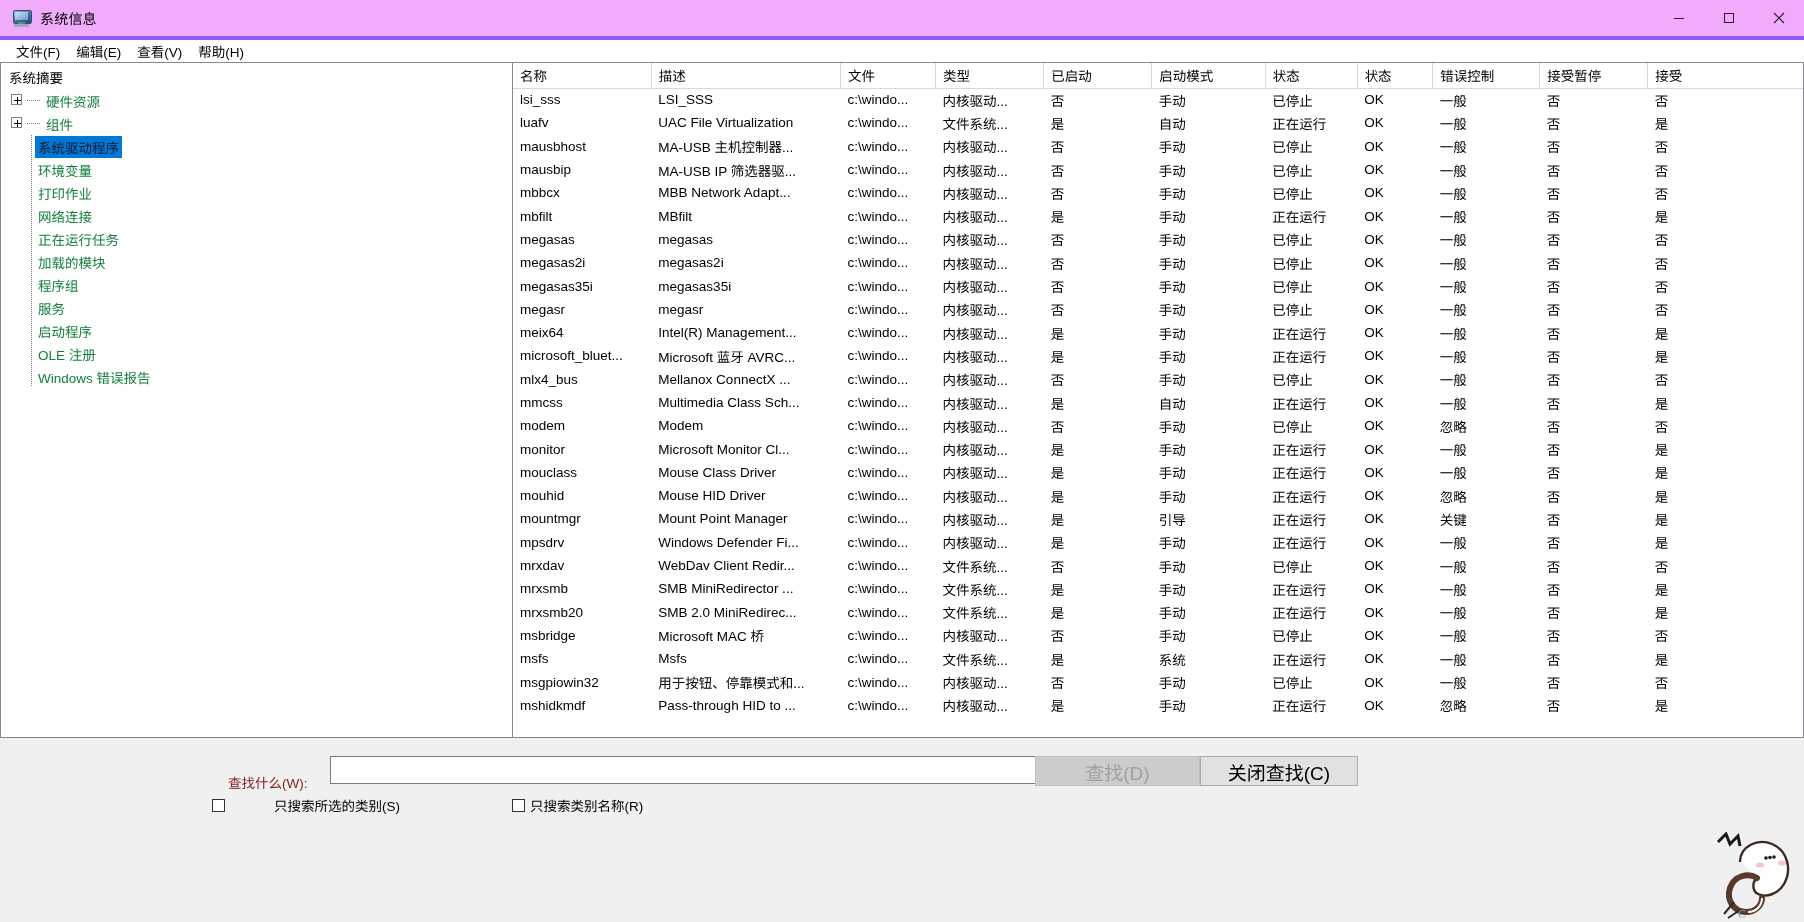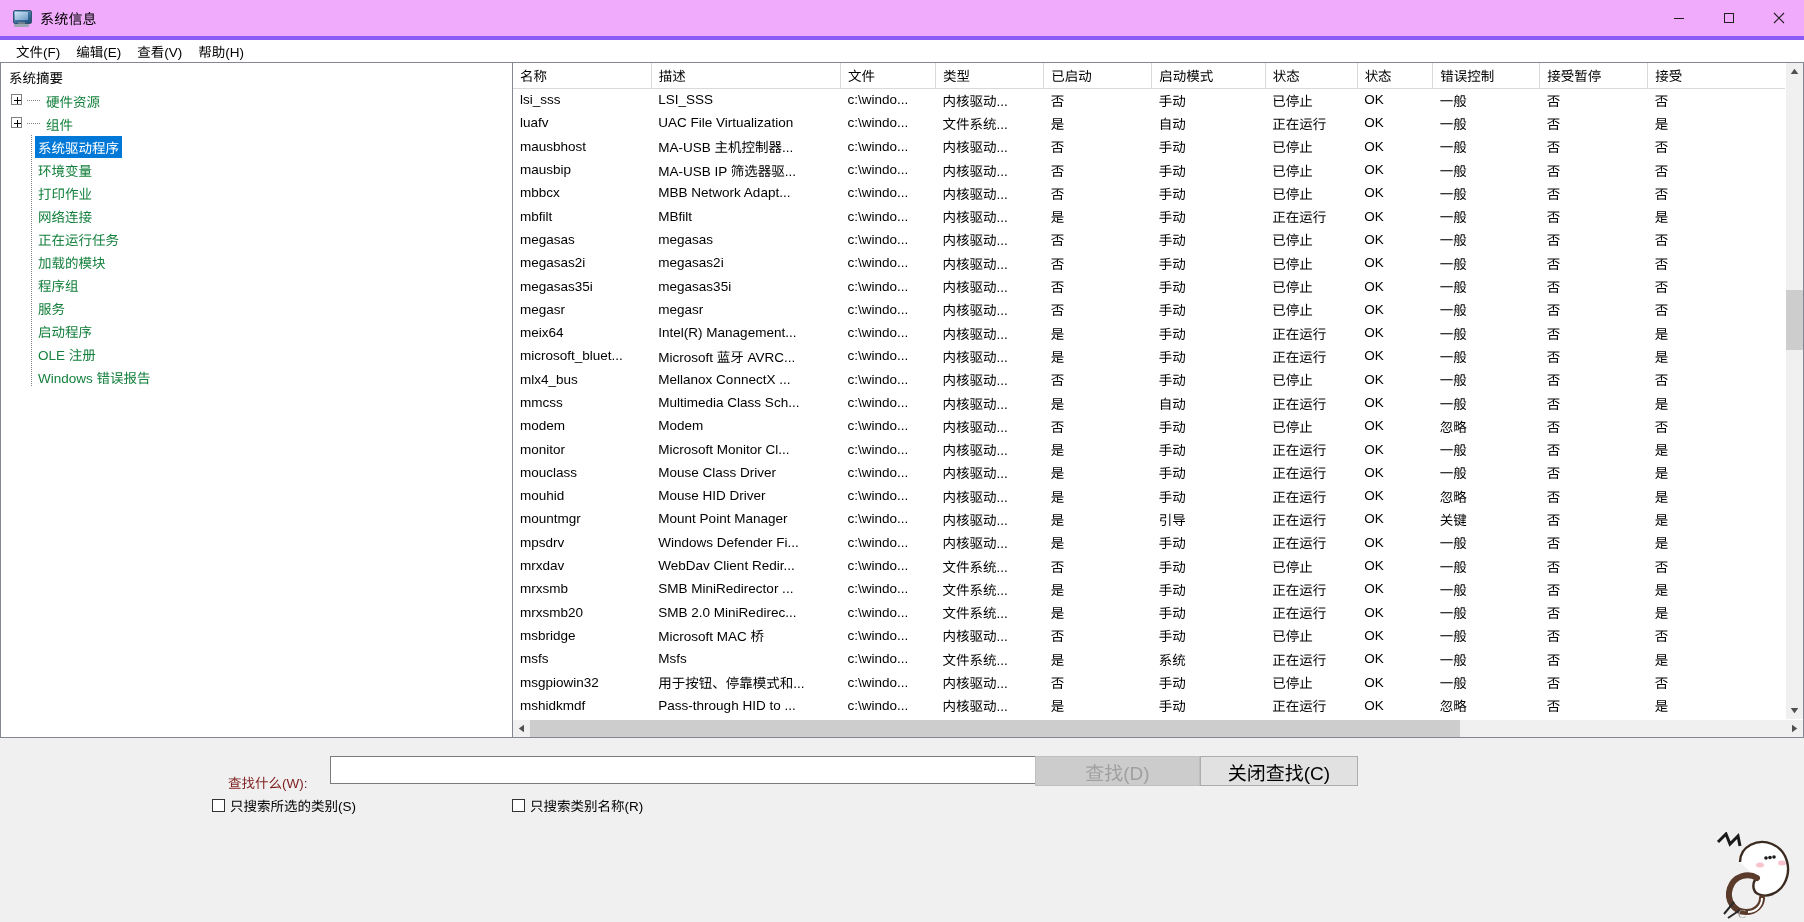--- a/index.html
+++ b/index.html
@@ -170,37 +170,37 @@
     top: 0px;
   }
   .tree-level1 { padding-left: 10px; }
   .tree-level2 { padding-left: 34px; }
   .node-label {
     padding: 1px 3px;
     color: #15803d;
   }
   .node-label.selected {
     background: #0078d7;
-    color: #ffffff;
+    color: #0f172a;
   }
   .vline {
     position: absolute;
     left: 30px;
     width: 1px;
     background-image: repeating-linear-gradient(to bottom,#808080 0 1px, transparent 1px 2px);
   }
 
   
   .list-pane {
     flex: 1 1 auto;
     background: #ffffff;
     border: 1px solid #828790;
     box-sizing: border-box;
     display: flex;
-    flex-direction: column;
+    flex-direction: row;
     overflow: hidden;
     position: relative;
   }
   .list-scrollwrap {
     display: flex;
     flex: 1 1 auto;
     min-height: 0;
   }
   .list-inner {
     flex: 1 1 auto;
@@ -363,21 +363,21 @@
     height: 24px;
   }
   .chk-wrap {
     position: absolute;
     display: flex;
     align-items: center;
     font-size: 13.5px;
     color: #000;
     white-space: nowrap;
   }
-  .chk-wrap.one { left: 212px; }
+  .chk-wrap.one { left: 212px; gap: 44px; }
   .chk-wrap.two { left: 512px; }
   .chkbox {
     width: 13px; height: 13px;
     border: 1px solid #333333;
     background: #ffffff;
     box-sizing: border-box;
     margin-right: 5px;
     flex: 0 0 13px;
   }
 

